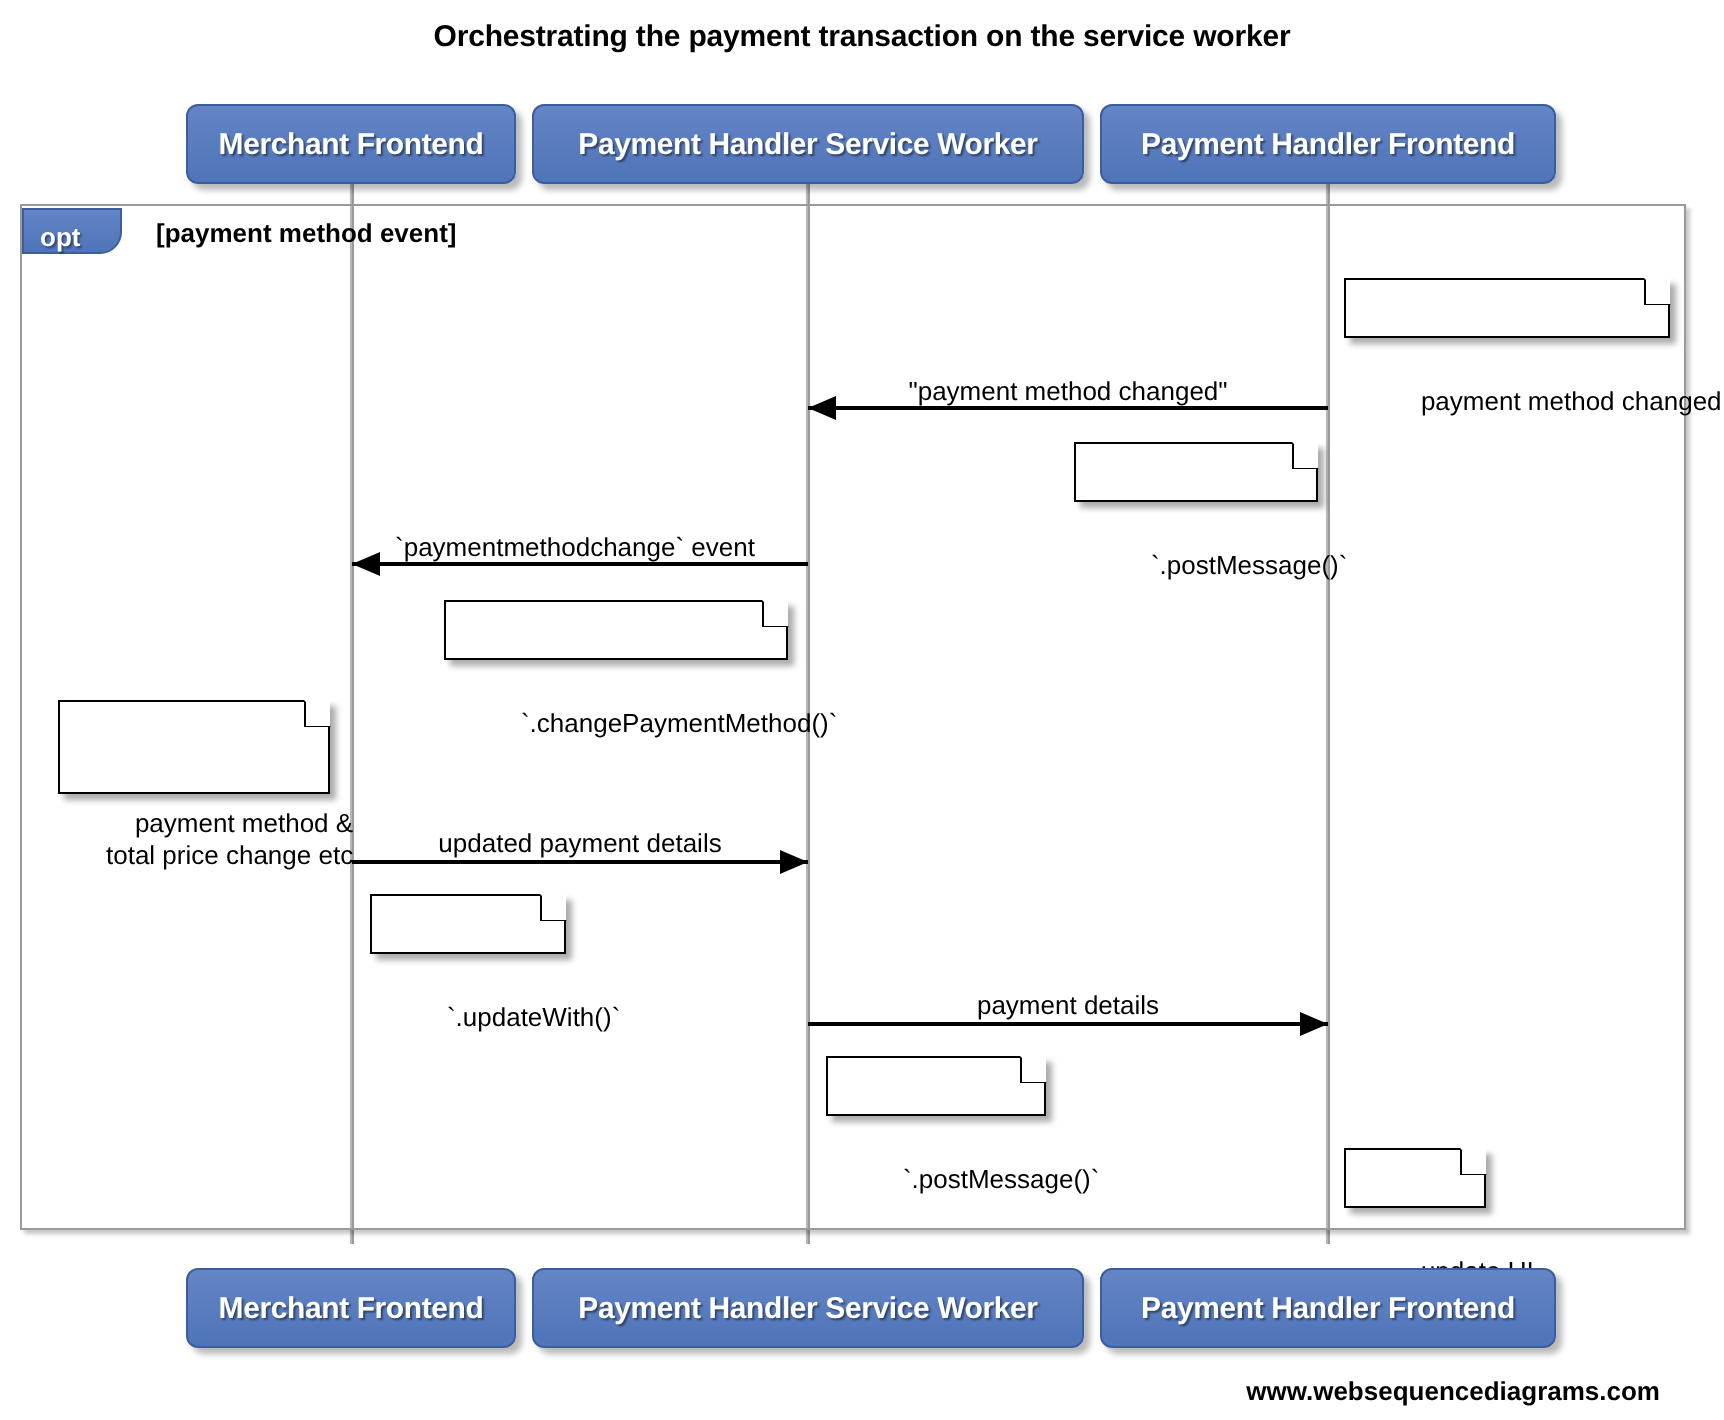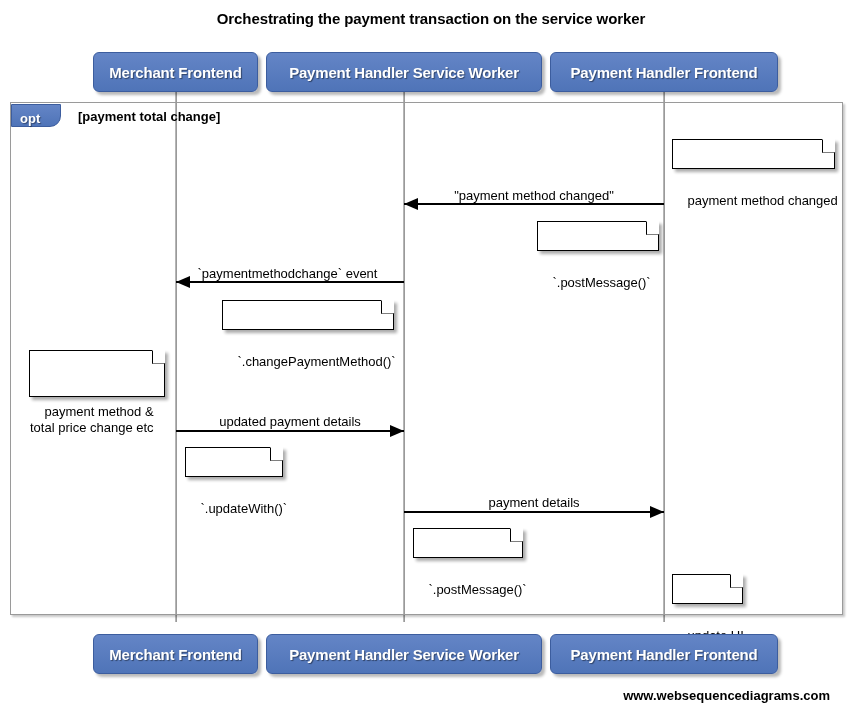--- a/index.html
+++ b/index.html
@@ -125,21 +125,21 @@
   }
 
   
   .note {
     position: absolute;
     box-sizing: border-box;
     background: #ffffff;
     border: 1.5px solid #000000;
     font-size: 13px;
     color: #000;
-    padding: 5px 9px 5px 0;
+    padding: 5px 9px 5px 23px;
     line-height: 16px;
     white-space: pre;
     box-shadow: 3px 3px 3px rgba(0,0,0,0.33);
   }
   .note .fold {
     position: absolute;
     right: -1.5px;
     top: -1.5px;
     width: 13px;
     height: 13px;
@@ -174,21 +174,21 @@
   <div class="diagram-title">Orchestrating the payment transaction on the service worker</div>
 
   <div class="lifeline" style="left:175px; top:92px; height:530px;"></div>
   <div class="lifeline" style="left:403px; top:92px; height:530px;"></div>
   <div class="lifeline" style="left:663px; top:92px; height:530px;"></div>
 
   <div class="frame" style="left:10px; top:102px; width:833px; height:513px;"></div>
   <div class="frame-tag" style="left:11px; top:104px; width:50px; height:23px;align-items:flex-end;">
     <span>opt</span>
   </div>
-  <div class="frame-guard" style="left:78px; top:109px;">[payment total change]</div>
+  <div class="frame-guard" style="left:78px; top:109px;">[payment method event]</div>
 
   <div class="participant" style="left:93px; top:52px; width:165px; height:40px;">
     <span>Merchant Frontend</span>
   </div>
   <div class="participant" style="left:266px; top:52px; width:276px; height:40px;">
     <span>Payment Handler Service Worker</span>
   </div>
   <div class="participant" style="left:550px; top:52px; width:228px; height:40px;">
     <span>Payment Handler Frontend</span>
   </div>

